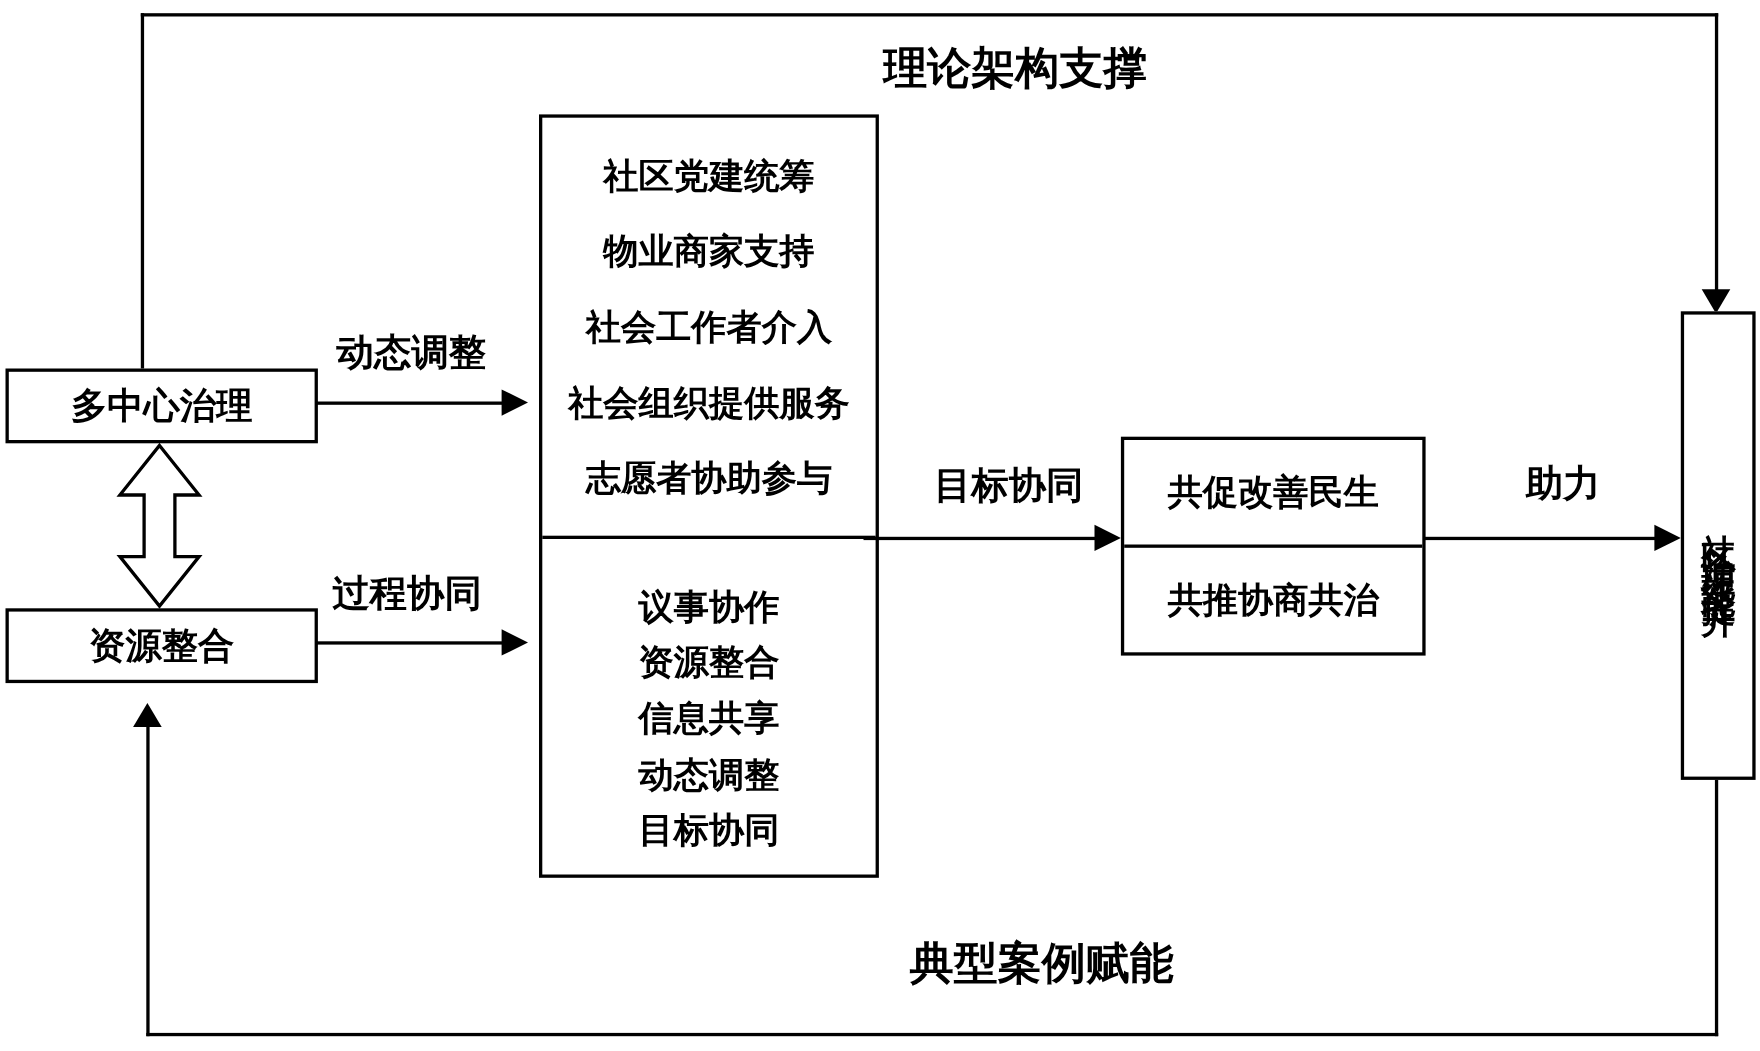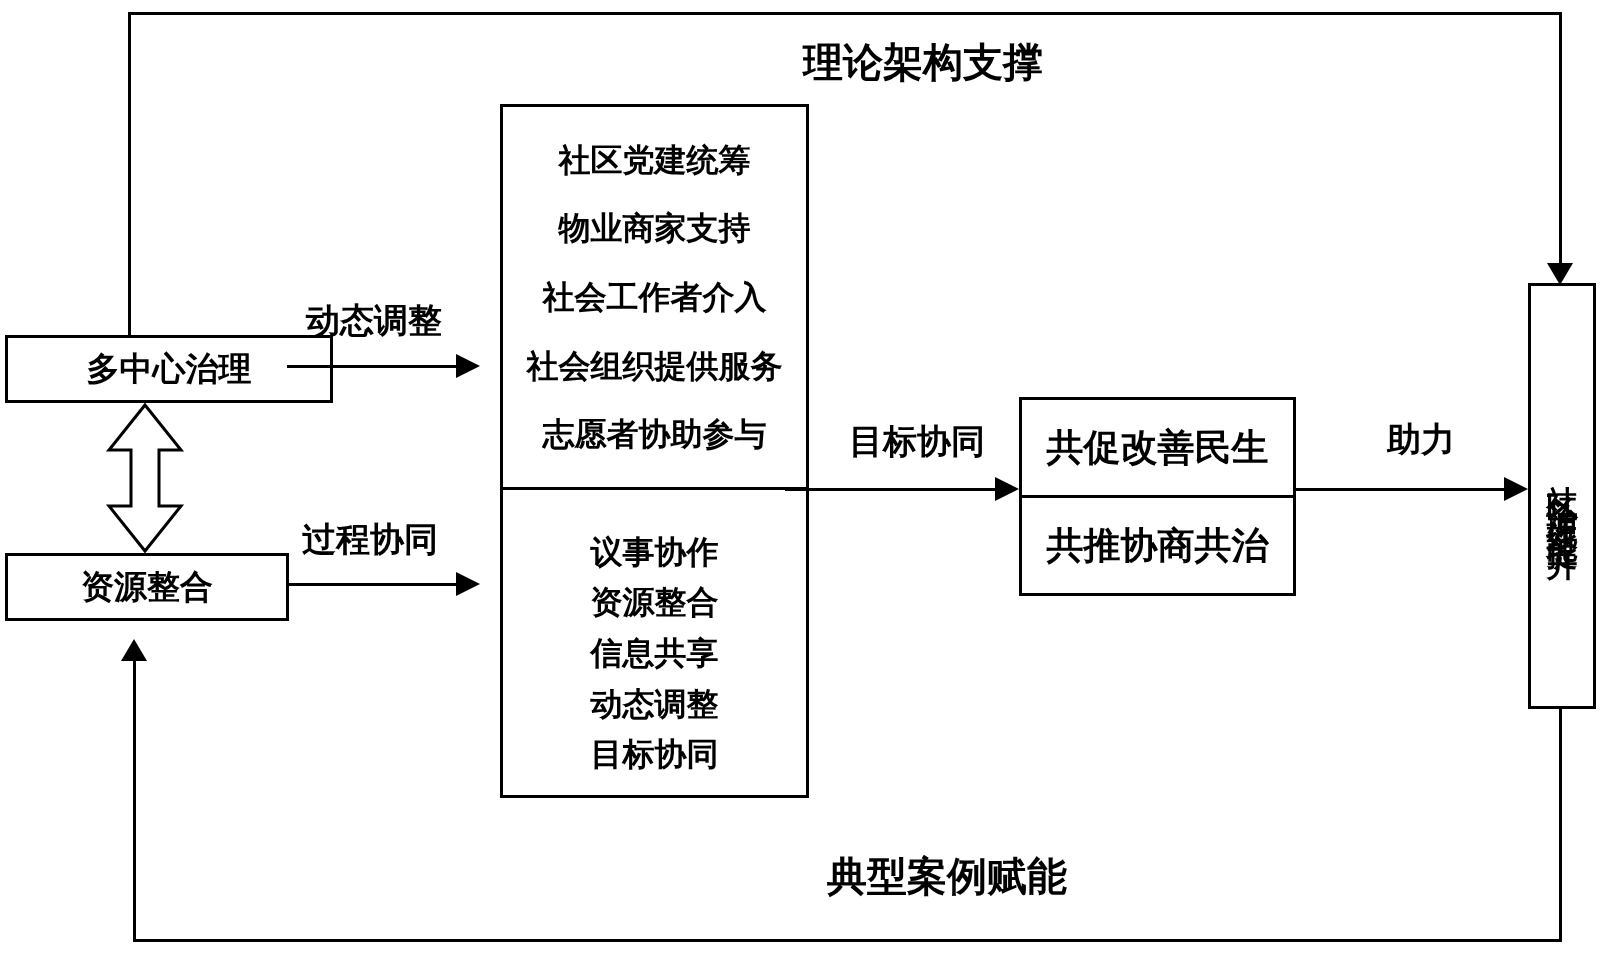--- a/index.html
+++ b/index.html
@@ -59,21 +59,21 @@
     border-right: 13px solid transparent;
     border-top: 22px solid #000000;
   }
   .ah-up {
     border-left: 13px solid transparent;
     border-right: 13px solid transparent;
     border-bottom: 22px solid #000000;
   }
   .center-box {
     position: absolute;
-    left: 500px;
+    left: 490px;
     top: 104px;
     width: 309px;
     height: 694px;
     box-sizing: border-box;
     border: 3px solid #000000;
     background: #ffffff;
     display: flex;
     flex-direction: column;
   }
   .section {
@@ -107,21 +107,21 @@
     border: 3px solid #000000;
     background: #ffffff;
     display: flex;
     flex-direction: column;
   }
   .goal-row {
     flex: 1;
     display: flex;
     align-items: center;
     justify-content: center;
-    font-size: 37px;
+    font-size: 32px;
     white-space: nowrap;
   }
   .goal-row + .goal-row {
     border-top: 3px solid #000000;
   }
   .outcome-box {
     position: absolute;
     left: 1528px;
     top: 283px;
     width: 68px;
@@ -158,21 +158,21 @@
   <div>
     <div class="line" style="left:1559px; top:708px; width:3px; height:234px;"></div>
     <div class="line" style="left:133px; top:939px; width:1429px; height:3px;"></div>
     <div class="line" style="left:133px; top:659px; width:3px; height:283px;"></div>
     <div class="ah ah-up" style="left:121px; top:639px;"></div>
   </div>
 
   <div class="center-label big-title" style="left:923px; top:62px;">理论架构支撑</div>
   <div class="center-label big-title" style="left:947px; top:876px;">典型案例赋能</div>
 
-  <div class="box" style="left:5px; top:335px; width:328px; height:68px;">
+  <div class="box" style="left:5px; top:335px; width:284px; height:68px;">
     <span class="box-label">多中心治理</span>
   </div>
   <div class="box" style="left:5px; top:553px; width:284px; height:68px;">
     <span class="box-label">资源整合</span>
   </div>
 
   <div style="position:absolute; left:100px; top:402px; width:90px; height:152px;">
     <svg width="90" height="152" viewBox="0 0 90 152">
       <polygon points="45,3 81,48 59,48 59,104 81,104 45,149 9,104 31,104 31,48 9,48" fill="#ffffff" stroke="#000000" stroke-width="3" stroke-linejoin="miter"></polygon>
     </svg>

